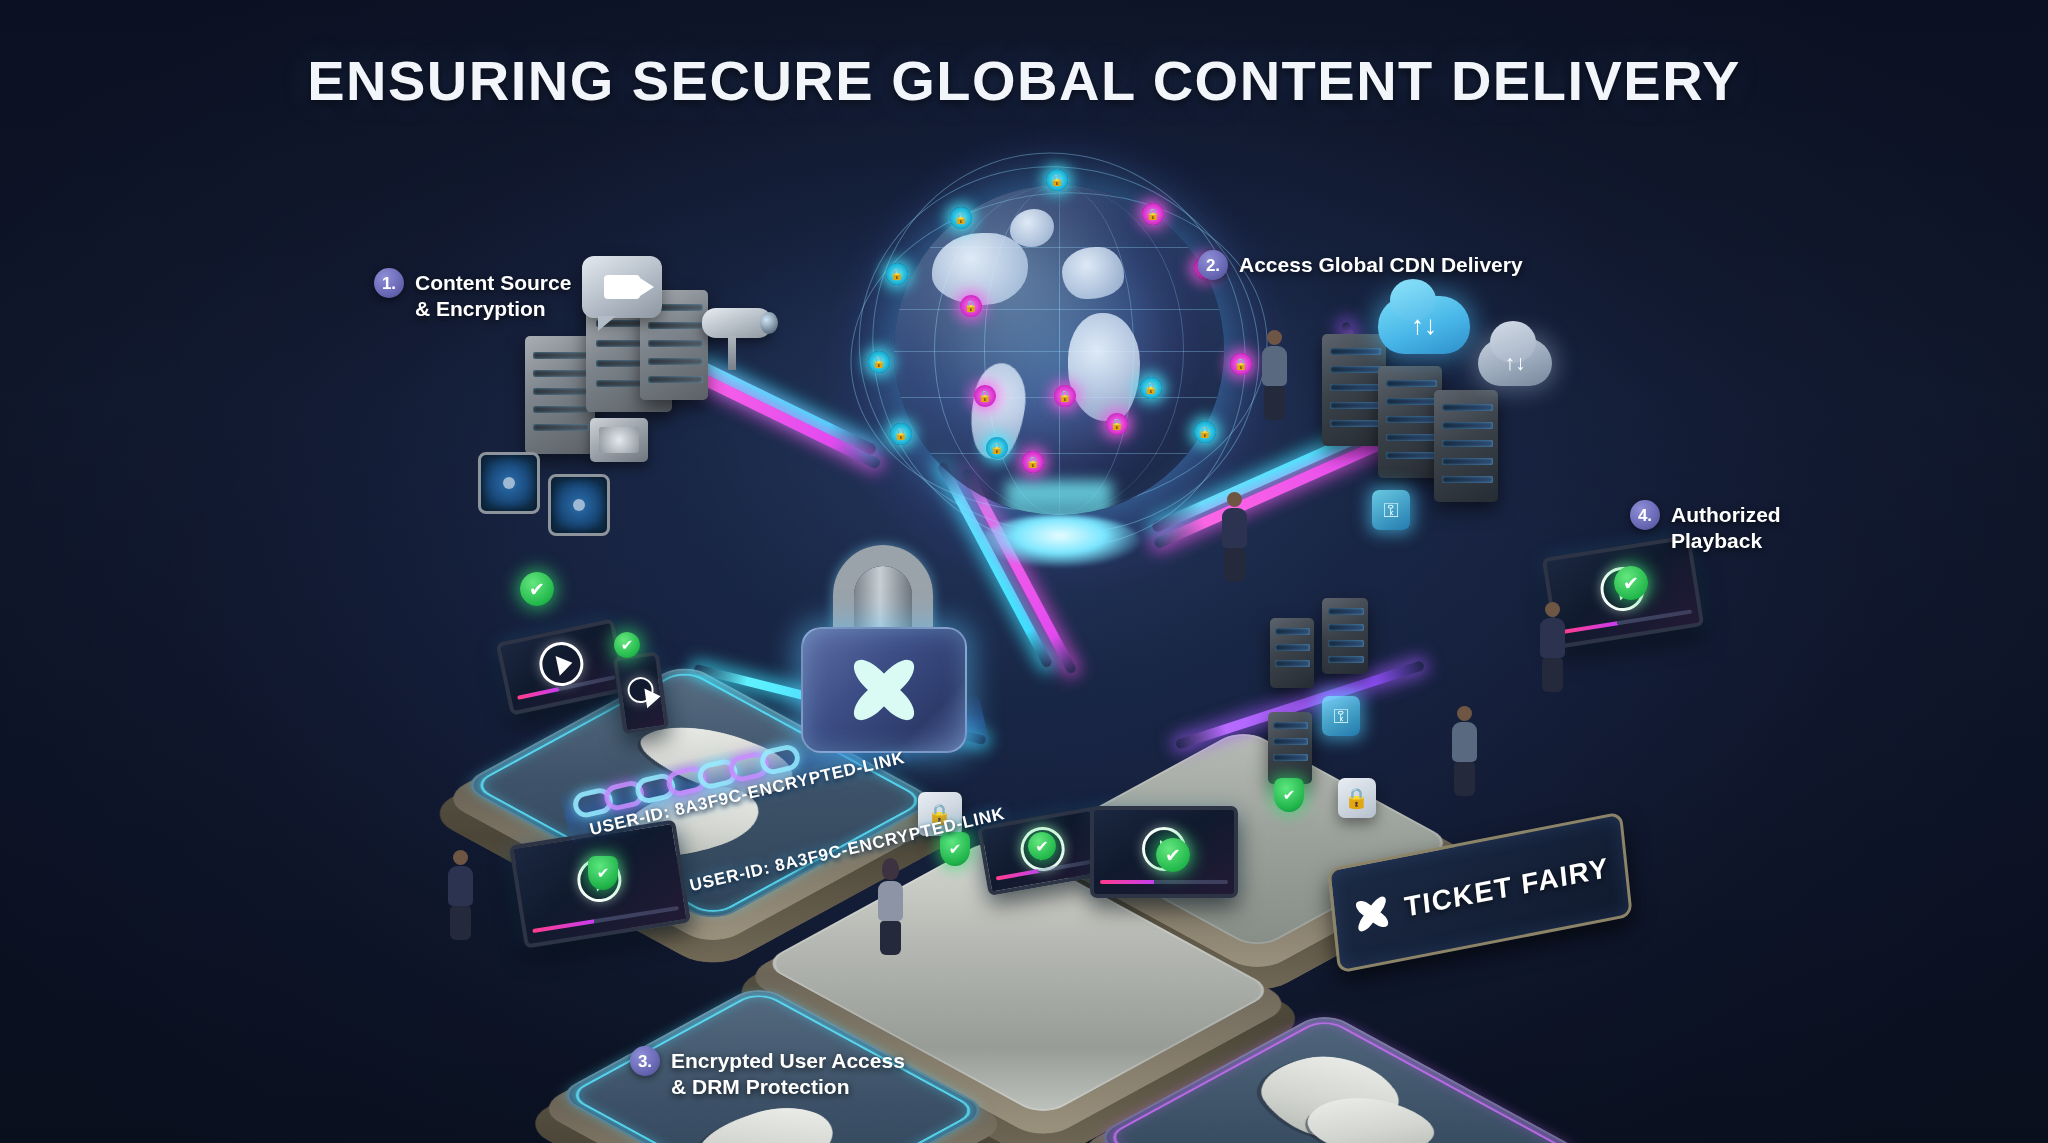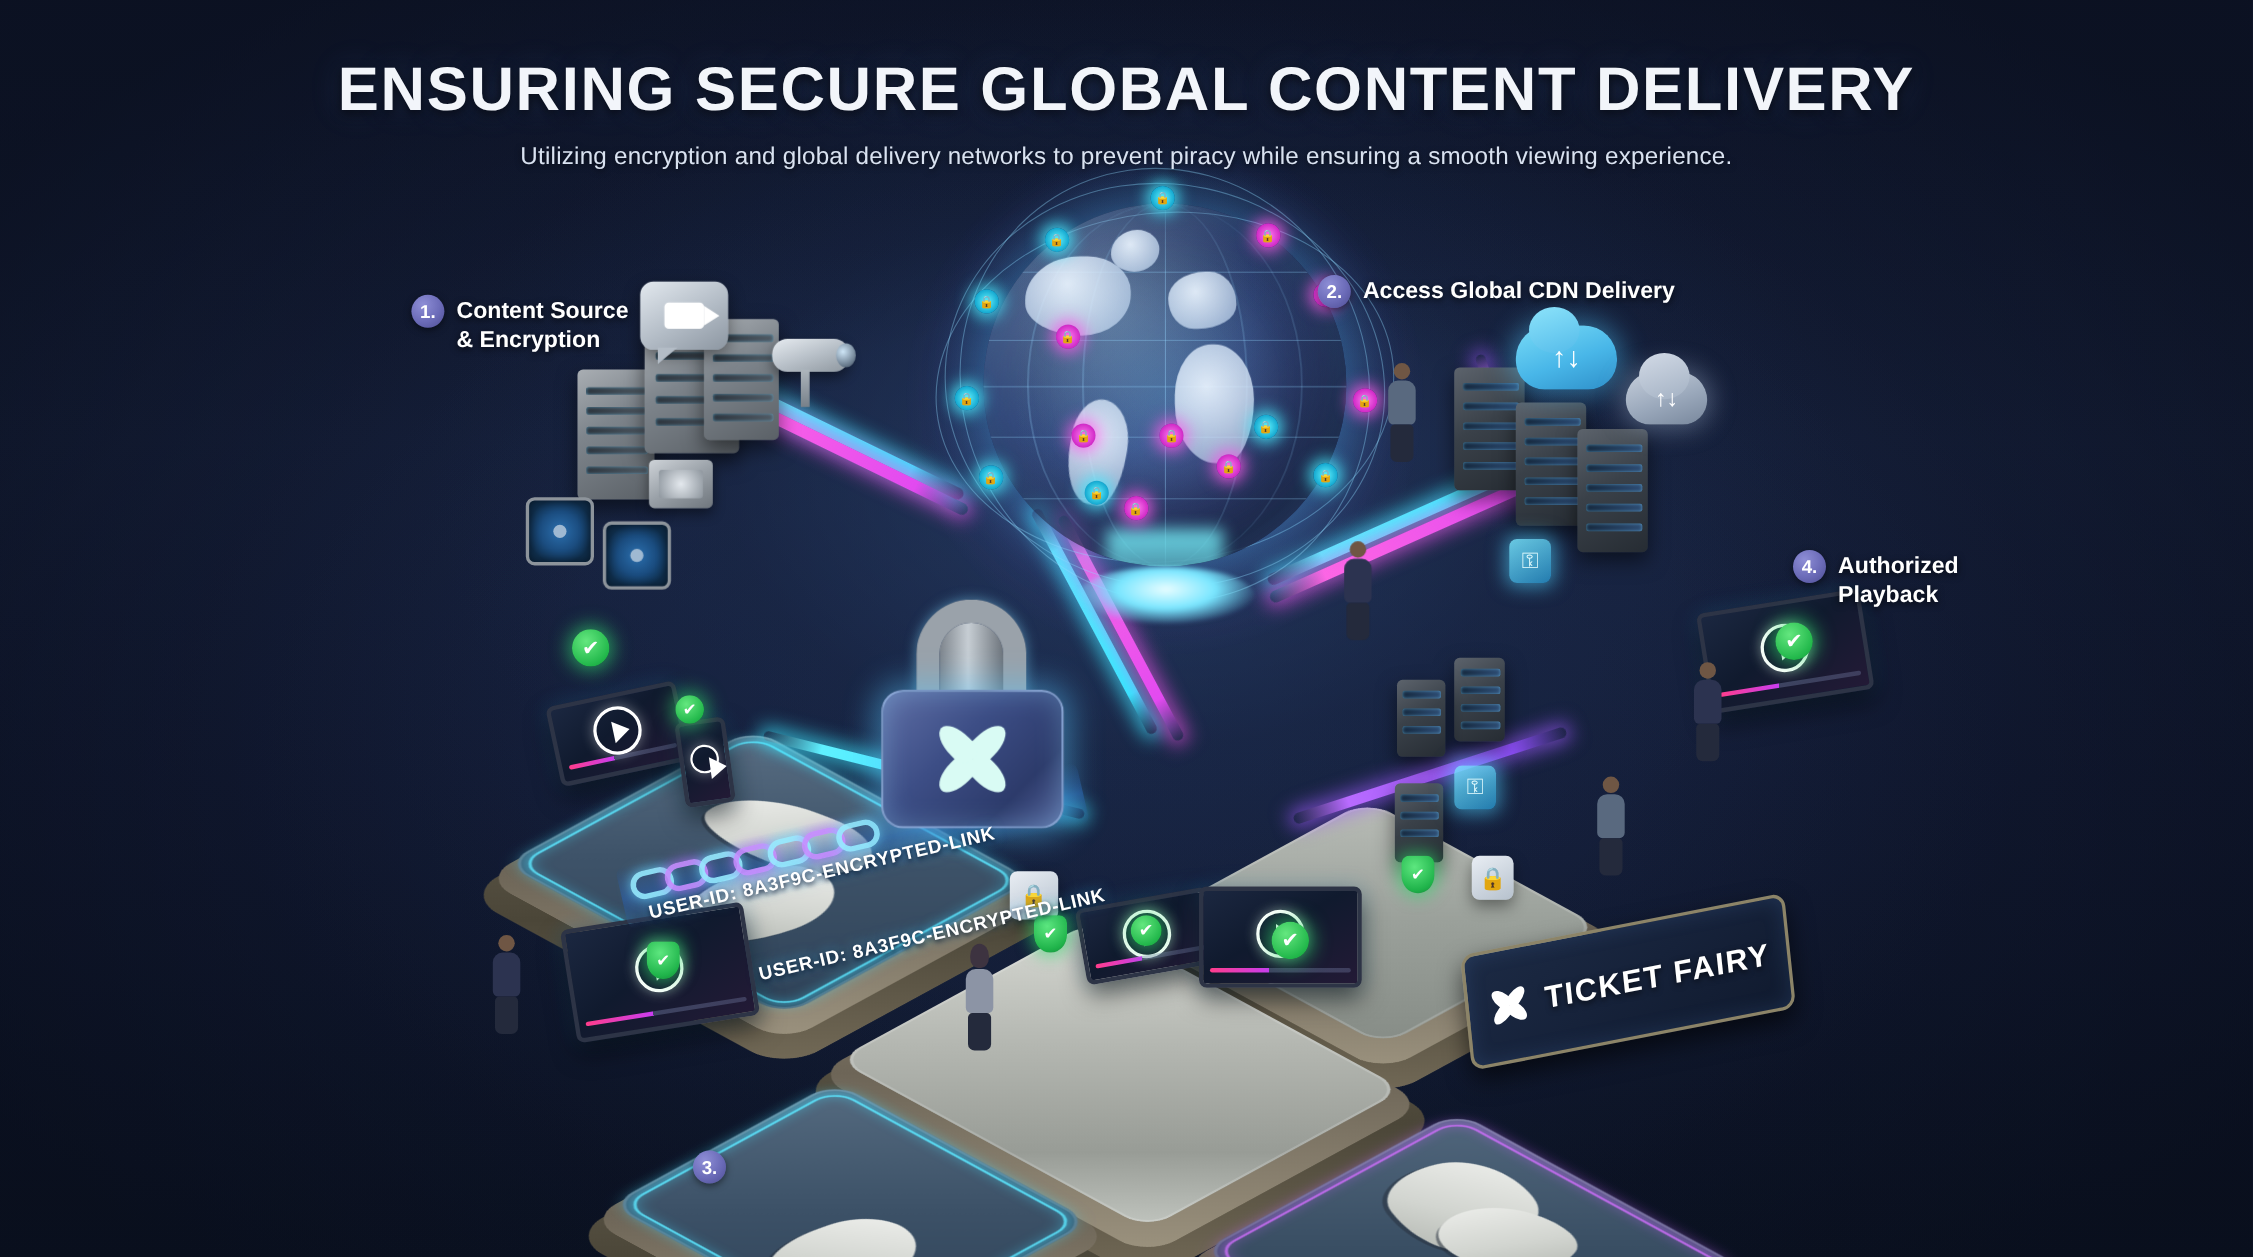--- a/index.html
+++ b/index.html
@@ -427,21 +427,20 @@
     text-shadow:0 2px 6px rgba(0,0,0,.7);
   }
 </style>
 </head>
 <body>
 
 <div class="stage">
 
   <div class="header">
     <div class="title">ENSURING SECURE GLOBAL CONTENT DELIVERY</div>
-    <div class="subtitle">Utilizing encryption and global delivery networks to prevent piracy while ensuring a smooth viewing experience.</div>
   </div>
 
   <div class="iso">
 
     <div class="slab" id="plinth-center">
       <div class="deep"></div>
       <div class="rim"></div>
       <div class="top"></div>
     </div>
 
@@ -721,20 +720,22 @@
     <div class="badge">1.</div>
     <div class="callout-text">Content Source
 &amp; Encryption</div>
   </div>
   <div class="callout" id="callout-2">
     <div class="badge">2.</div>
     <div class="callout-text">Access Global CDN Delivery</div>
   </div>
   <div class="callout" id="callout-3">
     <div class="badge">3.</div>
+    <div class="callout-text">Encrypted User Access
+&amp; DRM Protection</div>
   </div>
   <div class="callout" id="callout-4">
     <div class="badge">4.</div>
     <div class="callout-text">Authorized
 Playback</div>
   </div>
 
   <div class="plaque">
     <div class="plaque-inner">
       <div class="plaque-logo">

